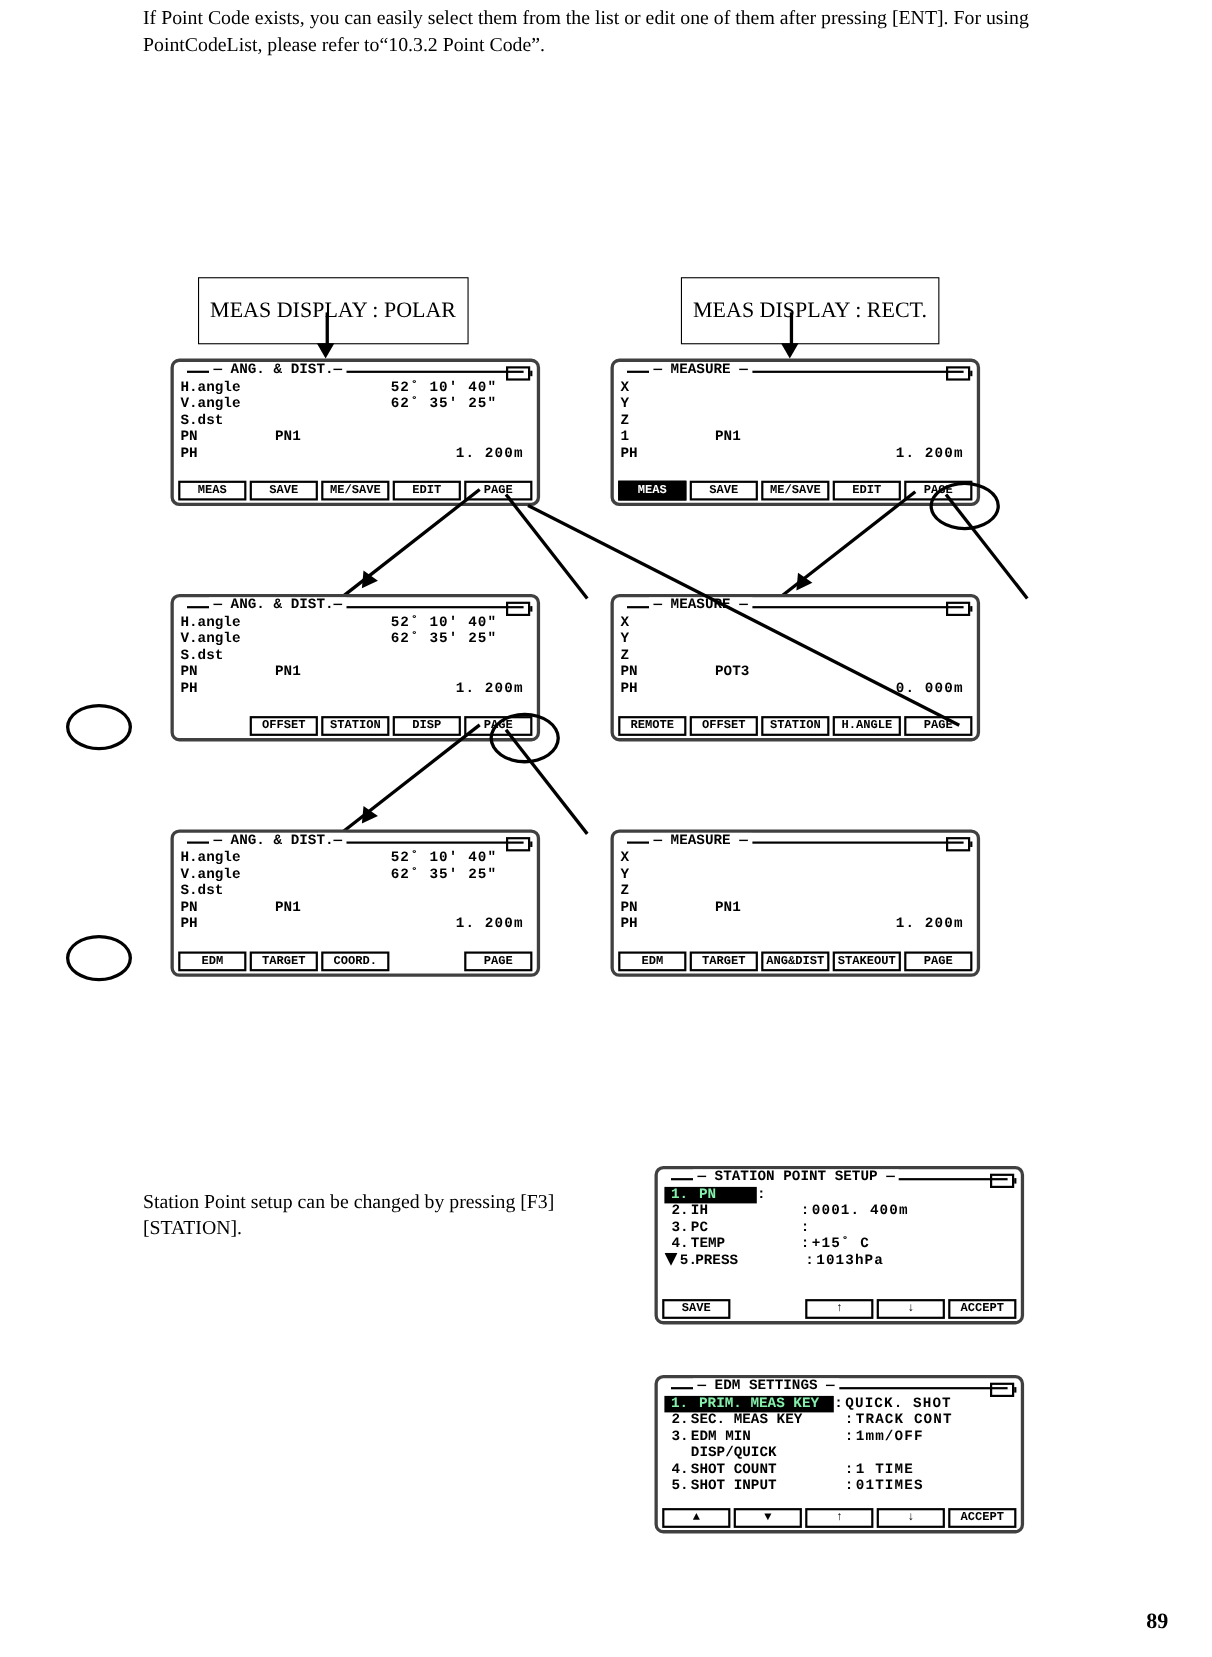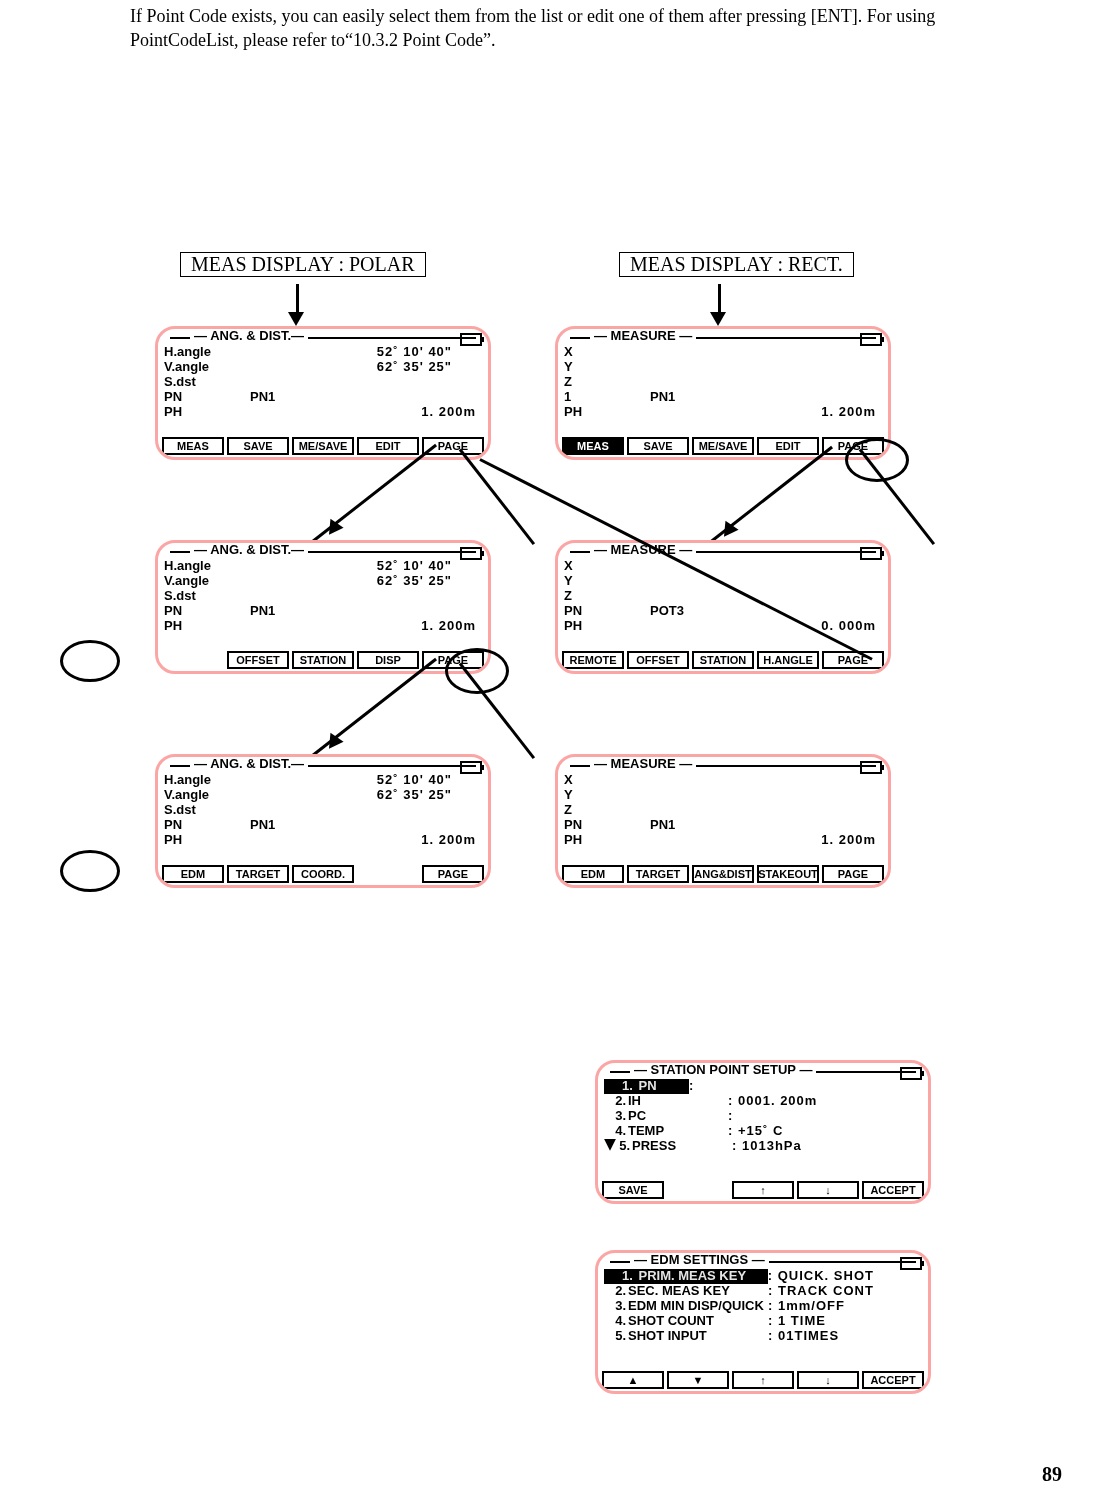--- a/index.html
+++ b/index.html
@@ -19,32 +19,32 @@
   .bodytext {
     position: absolute;
     left: 130px;
     width: 870px;
     line-height: 1.35;
   }
   .label-box {
     position: absolute;
     border: 1px solid #000;
     background: #fff;
-    padding: 0 10px;
+    padding: 18px 10px;
     font-size: 20px;
     text-align: center;
   }
   .lcd {
     position: absolute;
     width: 330px;
     height: 128px;
-    border: 3px solid #fca5a5;
-    border-radius: 20px;
+    border: 3px solid #404040;
+    border-radius: 8px;
     background: #fff;
-    font-family: Liberation Sans, sans-serif;
+    font-family: Liberation Mono, monospace;
     font-size: 13px;
     line-height: 1.15;
     font-weight: bold;
     overflow: hidden;
   }
   .lcd .body {
     position: relative;
     padding: 2px 6px 0 6px;
     height: 104px;
   }
@@ -105,21 +105,21 @@
     top: 2px;
     width: 2px;
     height: 5px;
     background: #000;
   }
   .row { display: flex; }
   .row .lab { width: 68px; }
   .row .val { flex: 1; text-align: right; padding-right: 30px; letter-spacing: 1px; }
   .row .val2 { flex: 1; text-align: right; padding-right: 6px; letter-spacing: 1px; }
   .row .mid { padding-left: 18px; }
-  .inv-line { background: #000; color: #e5e5e5; padding: 0 18px; display: inline-block; }
+  .inv-line { background: #000; color: #86efac; padding: 0 6px; display: inline-block; }
   .arrow {
     position: absolute;
     background: #000;
   }
   .arrow.v { width: 3px; }
   .arrow-head {
     position: absolute;
     width: 0; height: 0;
     border-left: 8px solid transparent;
     border-right: 8px solid transparent;
@@ -396,38 +396,39 @@
     </div>
     <div class="softkeys">
       <div class="sk">EDM</div>
       <div class="sk">TARGET</div>
       <div class="sk">ANG&amp;DIST</div>
       <div class="sk">STAKEOUT</div>
       <div class="sk">PAGE</div>
     </div>
   </div>
 
+  <div class="bodytext" style="top:1080px; width:420px;">Station Point setup can be changed by pressing [F3] [STATION].</div>
 
   <div class="lcd lcd-tall" style="left:595px; top:1060px;">
     <div class="batt"></div>
     <div class="body">
       <div class="title-wrap">
           <div class="hr"></div>
           <div class="title">— STATION POINT SETUP —</div>
         </div>
       <div class="setrow">
           <span class="inv-line"><span class="n">1.</span> <span>PN</span>&nbsp;&nbsp;&nbsp;&nbsp;</span>
           <span class="c">:</span>
           <span class="v"></span>
         </div>
       <div class="setrow">
           <span class="n">2.</span>
           <span class="k">IH</span>
           <span class="c">:</span>
-          <span class="v">0001. 200m</span>
+          <span class="v">0001. 400m</span>
         </div>
       <div class="setrow">
           <span class="n">3.</span>
           <span class="k">PC</span>
           <span class="c">:</span>
           <span class="v"></span>
         </div>
       <div class="setrow">
           <span class="n">4.</span>
           <span class="k">TEMP</span>

